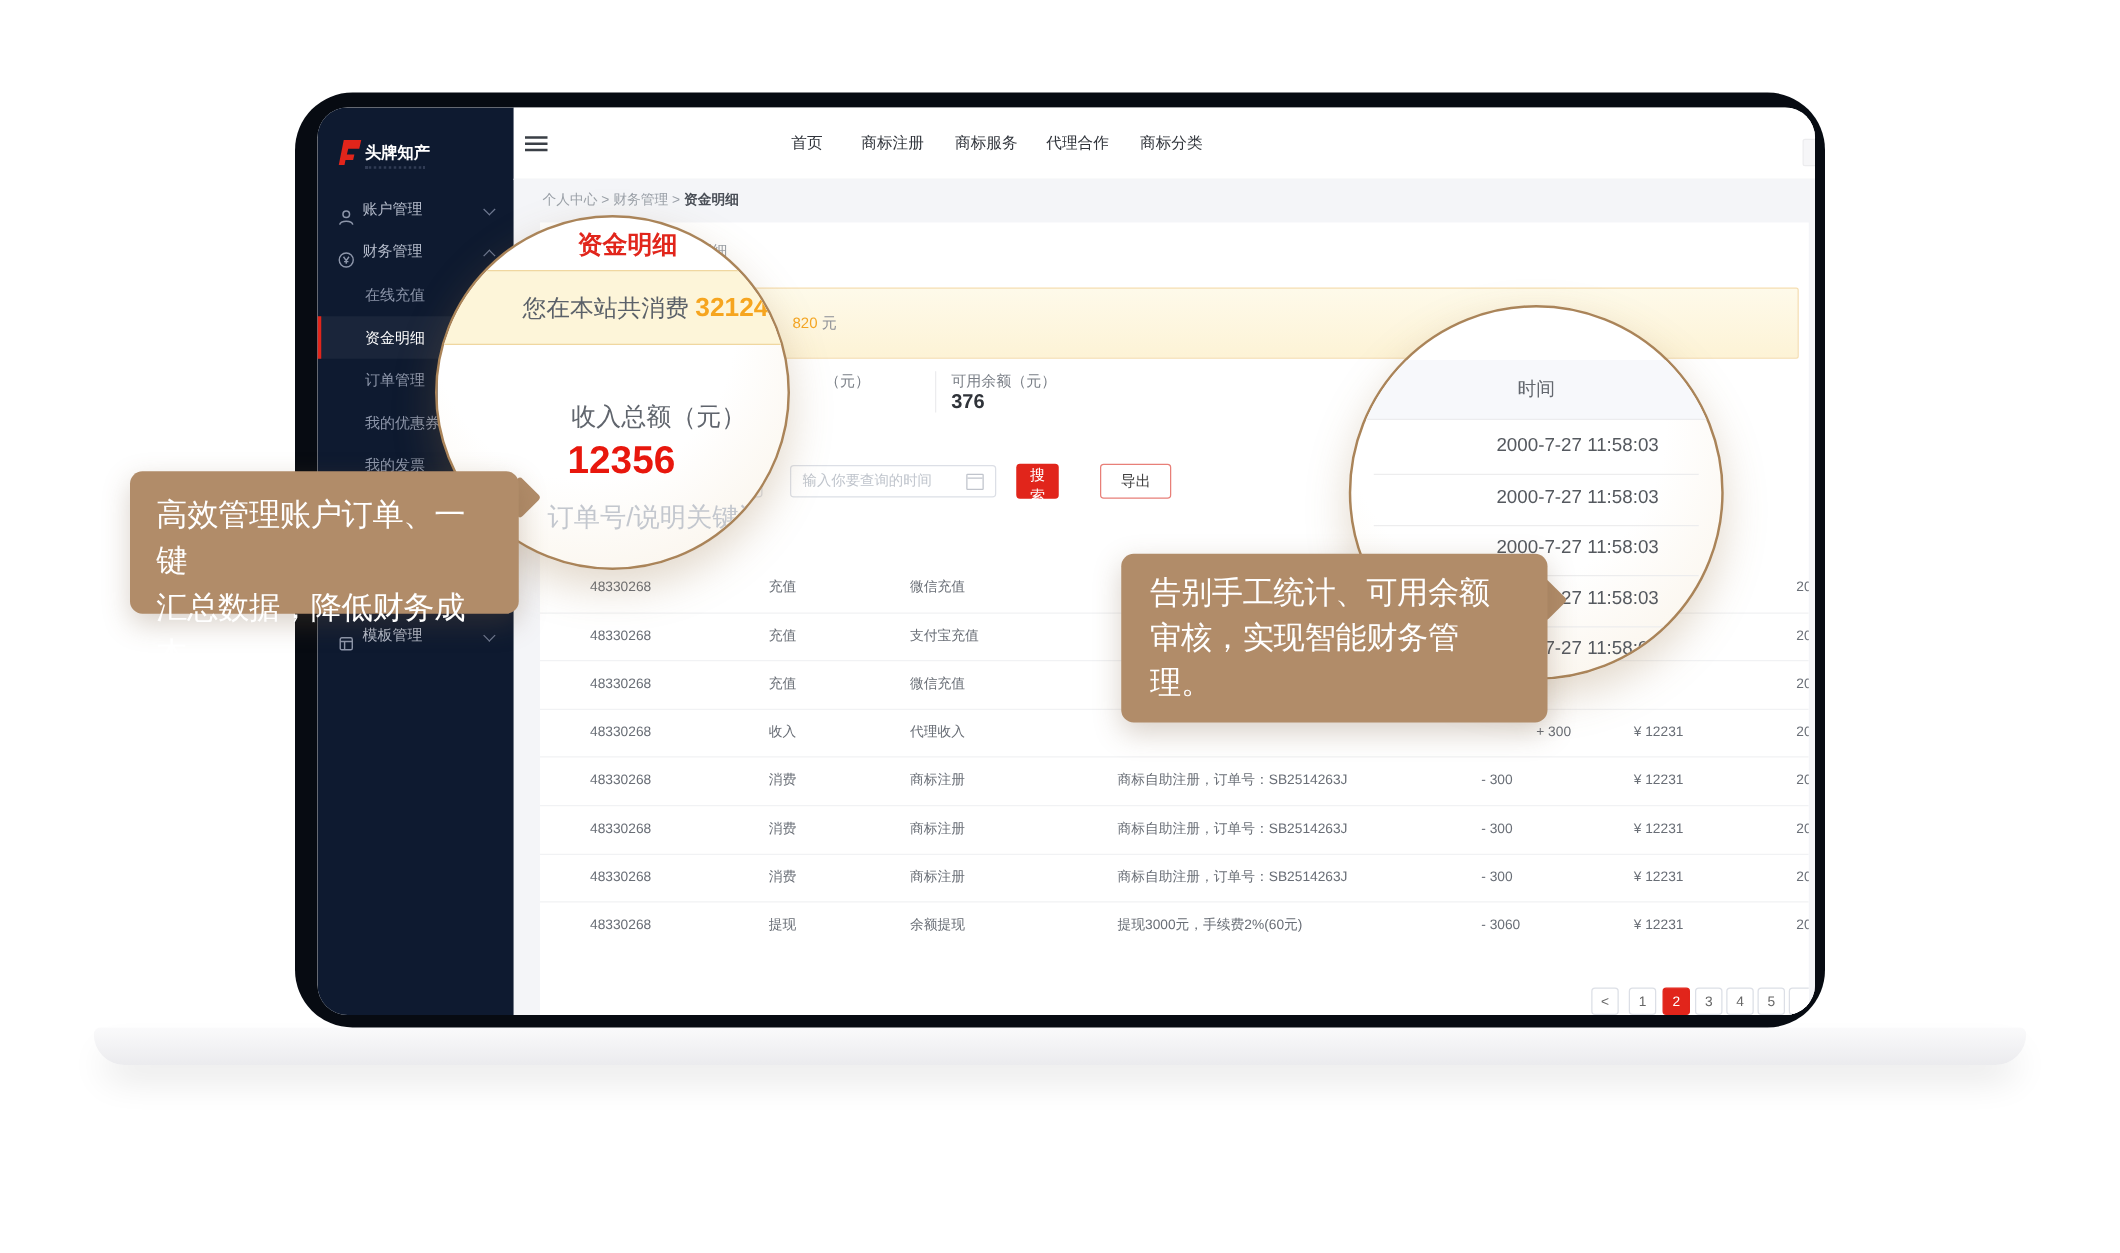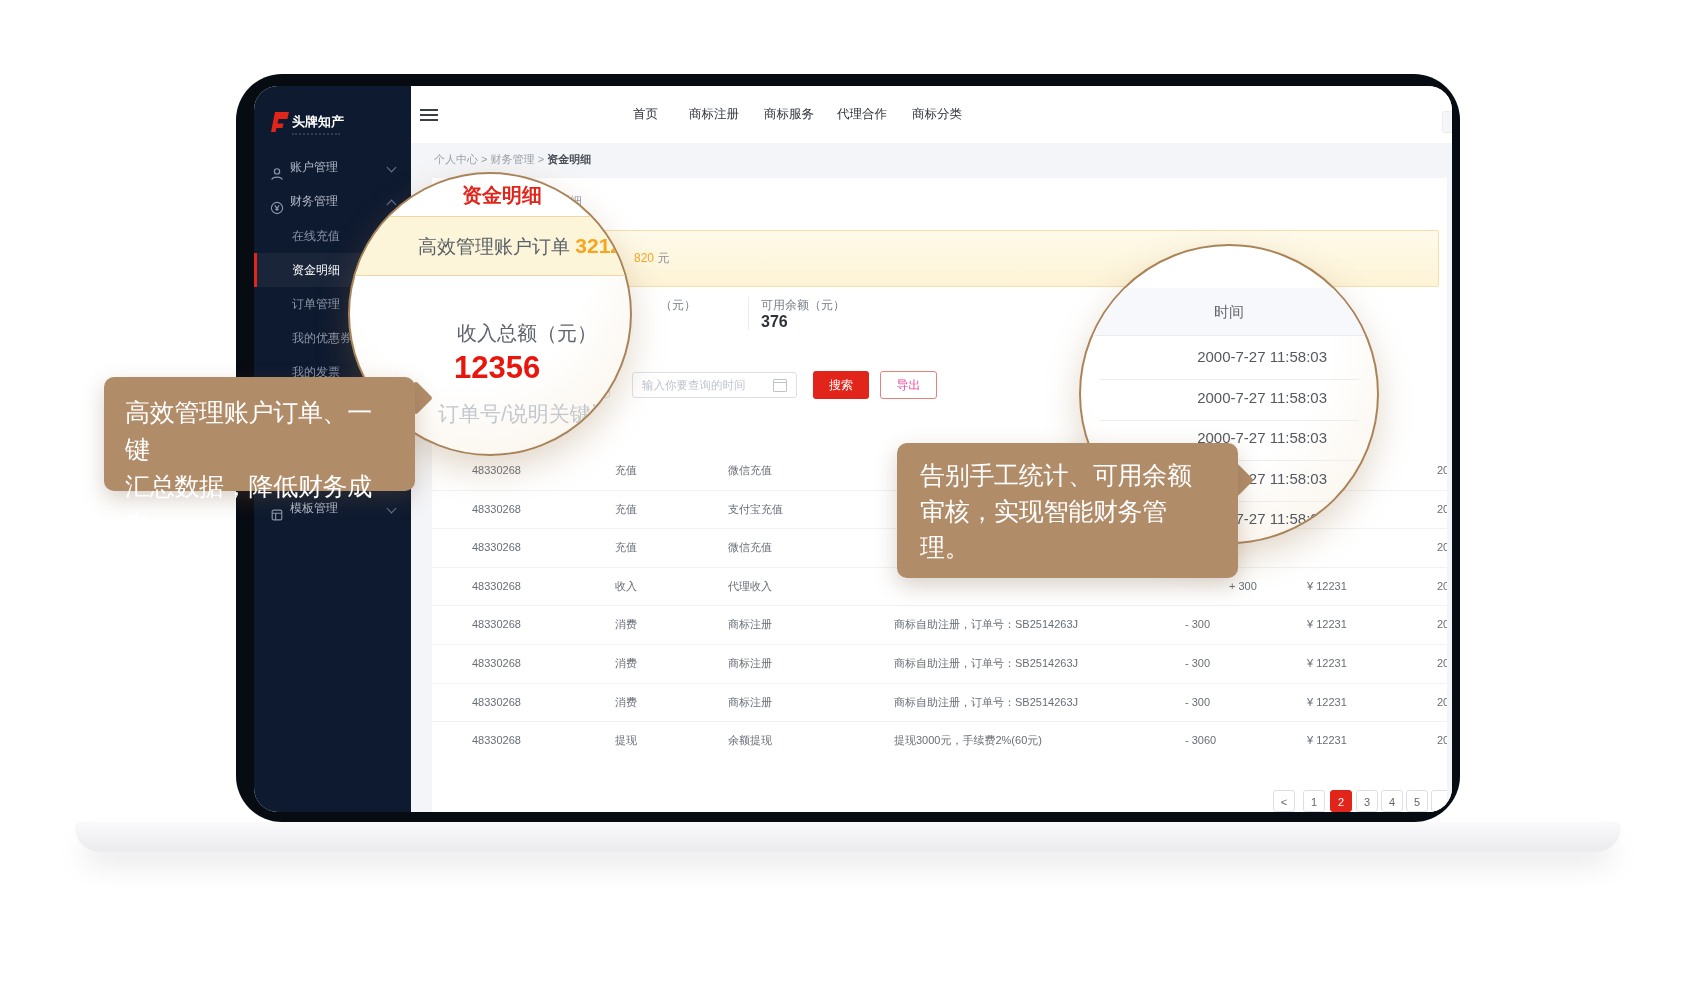--- a/index.html
+++ b/index.html
@@ -48,23 +48,23 @@
           border:1px solid #f5ddae;border-radius:2px;}
   .banner-text{position:absolute;left:193px;top:19px;font-size:12px;color:#8c8f96;}
   .banner-num{color:#f5a623;}
   .stat-frag{position:absolute;left:228px;top:119px;font-size:12px;color:#7a7f87;}
   .stat-div{position:absolute;left:316px;top:119px;width:1px;height:33px;background:#ececee;}
   .stat-label{position:absolute;left:329px;top:119px;font-size:12px;color:#7a7f87;}
   .stat-value{position:absolute;left:329px;top:135px;font-size:16px;font-weight:bold;color:#2f3339;}
   .inp{position:absolute;height:26px;border:1px solid #dcdfe6;border-radius:3px;background:#fff;
        font-size:11.5px;color:#606266;padding:0 9px;box-sizing:border-box;outline:none;}
   .inp::placeholder{color:#bfc4cc;}
-  .btn-search{position:absolute;left:381px;top:193px;width:56px;height:28px;background:#e1251b;color:#fff;
+  .btn-search{position:absolute;left:381px;top:193px;width:34px;height:28px;background:#e1251b;color:#fff;
               border:none;border-radius:3px;font-size:12px;cursor:pointer;}
-  .btn-export{position:absolute;left:448px;top:193px;width:57px;height:28px;background:#fff;color:#ec4899;
+  .btn-export{position:absolute;left:448px;top:193px;width:57px;height:28px;background:#fff;color:#404040;
               border:1px solid #e87f78;border-radius:3px;font-size:12px;cursor:pointer;box-sizing:border-box;}
   .cal{position:absolute;left:341px;top:201px;width:12px;height:11px;border:1px solid #c0c4cc;border-radius:1px;}
   .cal i{position:absolute;left:0;right:0;top:2px;height:1px;background:#c0c4cc;}
   .thead{position:absolute;left:0;top:241px;width:1015px;height:31px;background:#f8f9fb;
          font-size:11px;color:#9aa0a8;line-height:31px;}
   .th{position:absolute;top:0;}
   .th .hch{display:inline-block;width:5px;height:5px;border-right:1.2px solid #c0c4cc;border-bottom:1.2px solid #c0c4cc;
           transform:rotate(45deg);margin-left:5px;vertical-align:2px;}
   .trow{position:absolute;left:0;width:1015px;height:38.6px;line-height:38.6px;font-size:11px;color:#696e76;
         border-bottom:1px solid #f1f2f4;}
@@ -76,21 +76,21 @@
   .circle{position:absolute;border-radius:50%;border:2px solid #aa8459;overflow:hidden;z-index:20;
           background:radial-gradient(circle at 42% 32%, #ffffff 48%, #fbf6ee 82%, #f1e7d7 100%);
           box-shadow:0 14px 34px rgba(150,115,70,.28);}
   .cl-band{position:absolute;left:0;top:42px;width:100%;height:58px;background:#fdf5d9;
            border-top:1px solid #f0d7a0;border-bottom:1px solid #f0d7a0;}
   .cr-band{position:absolute;left:0;top:42px;width:100%;height:47px;background:#f7f8fb;border-bottom:1px solid #ececee;}
   .cr-sep{position:absolute;left:18px;right:18px;height:1px;background:#ededee;}
   .cr-time{position:absolute;left:60px;right:50px;font-size:15px;color:#55595f;text-align:right;white-space:nowrap;}
   
   .callout{position:absolute;background:#b18c69;border-radius:10px;z-index:30;color:#fff;
-           box-shadow:0 8px 22px rgba(120,90,60,.28);}
+           box-shadow:0 8px 22px rgba(120,90,60,.28);font-family:Liberation Serif, serif;}
   .callout .txt{padding:17px 21px;font-size:25px;line-height:37px;letter-spacing:-0.3px;}
   .diamond{position:absolute;width:24px;height:24px;background:#b18c69;border-radius:3px;
            transform:rotate(45deg);z-index:29;}
 </style>
 </head>
 <body>
 
 <div class="stage">
 
   <div class="base"></div>
@@ -288,21 +288,21 @@
         </div>
       </div>
 
     </div>
   </div>
 
   <div class="circle" style="left:348px;top:172px;width:280px;height:280px;">
     <div class="abs" style="left:112px;top:8px;font-size:20px;font-weight:bold;color:#e1251b;">资金明细</div>
     <div class="cl-band"></div>
     <div class="abs" style="left:68px;top:60px;font-size:19px;color:#5b6169;white-space:nowrap;">
-      <span>高效管理账户订单</span>
+      <span>您在本站共消费</span>
       <span style="color:#f6a51f;font-size:21px;font-weight:bold;">32124</span>
       <span>元</span>
     </div>
     <div class="abs" style="left:107px;top:146px;font-size:20px;color:#60656d;">收入总额（元）</div>
     <div class="abs" style="left:104px;top:176px;font-size:31px;font-weight:bold;color:#e8170d;">12356</div>
     <div class="abs" style="left:88px;top:226px;font-size:21px;color:#c3c7ce;white-space:nowrap;">订单号/说明关键词</div>
   </div>
 
   <div class="circle" style="left:1079px;top:244px;width:296px;height:296px;">
     <div class="cr-band">

